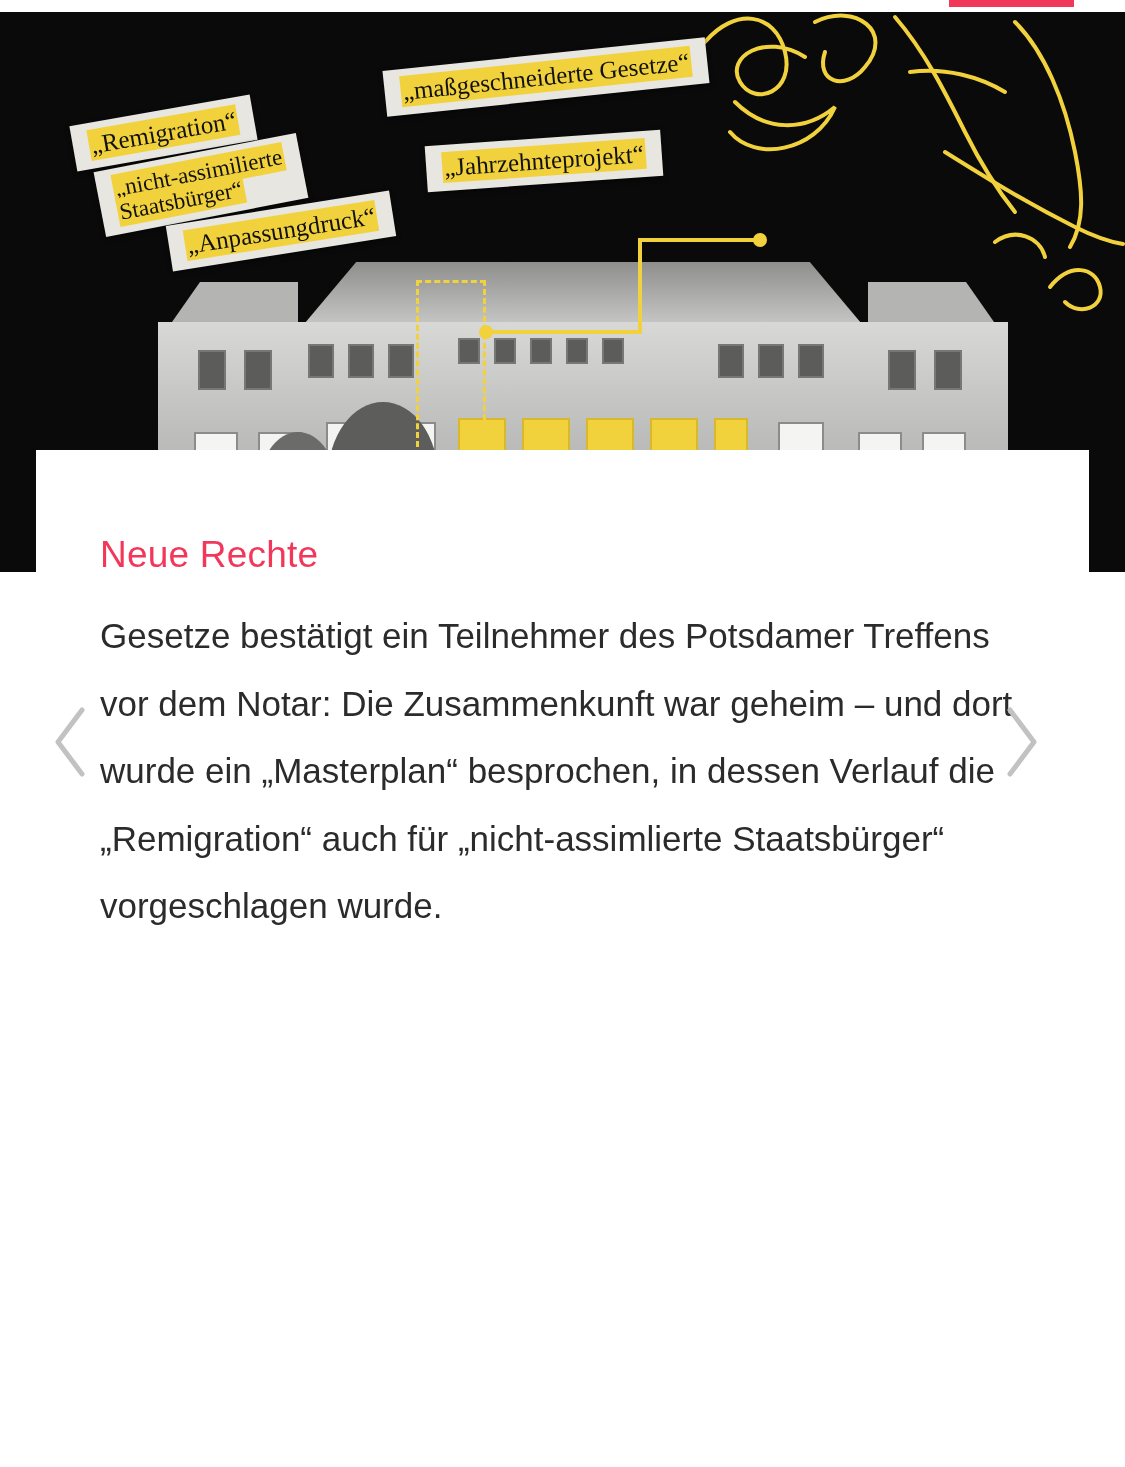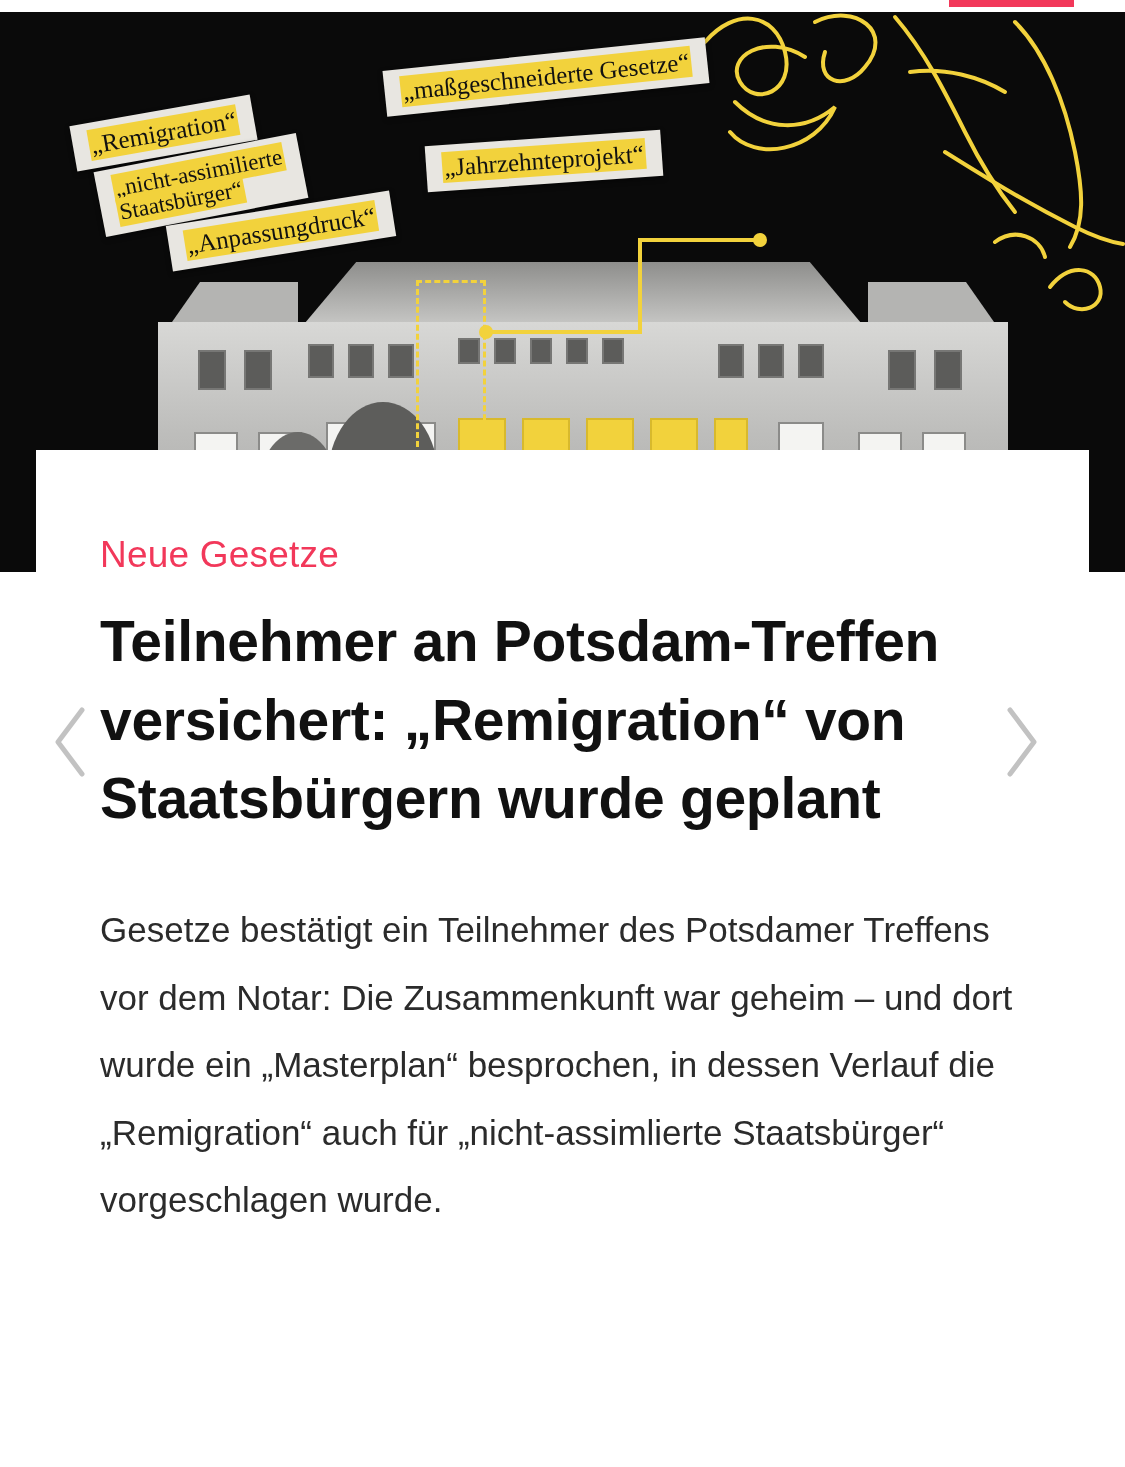--- a/index.html
+++ b/index.html
@@ -313,22 +313,21 @@
   </div>
   <div class="label lbl-jahrzehnt">
     <span class="hl">„Jahrzehnteprojekt“</span>
   </div>
 </div>
 
 <div class="gutter-left"></div>
 <div class="gutter-right"></div>
 
 <div class="card">
-  <div class="kicker">Neue Gesetze</div>
-  <h1 class="headline">Teilnehmer an Potsdam-Treffen versichert: „Remigration“ von Staatsbürgern wurde geplant</h1>
+  <div class="kicker">Neue Rechte</div>
   <p class="teaser">Gesetze bestätigt ein Teilnehmer des Potsdamer Treffens vor dem Notar: Die Zusammenkunft war geheim – und dort wurde ein „Masterplan“ besprochen, in dessen Verlauf die „Remigration“ auch für „nicht-assimlierte Staatsbürger“ vorgeschlagen wurde.</p>
 </div>
 
 <div class="arrow arrow-prev">
   <svg width="60" height="84" viewBox="0 0 60 84">
     <polyline points="38,10 14,42 38,74" fill="none" stroke="#c2c2c2" stroke-width="5" stroke-linecap="round" stroke-linejoin="round"></polyline>
   </svg>
 </div>
 <div class="arrow arrow-next">
   <svg width="60" height="84" viewBox="0 0 60 84">

